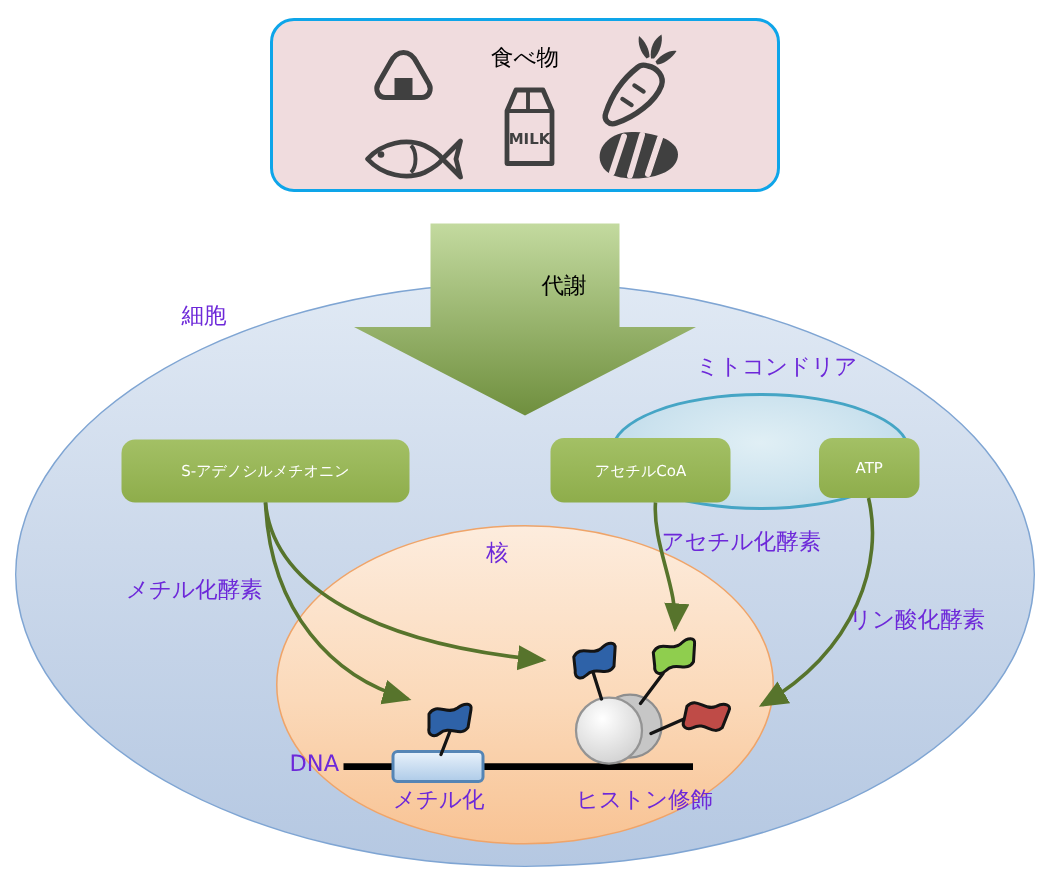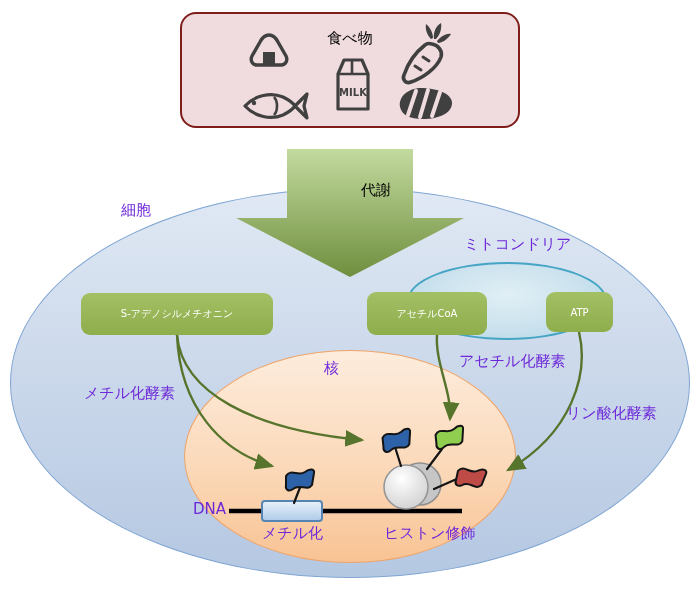--- a/index.html
+++ b/index.html
@@ -3,21 +3,21 @@
 <meta charset="utf-8">
 <style>
   html,body{margin:0;padding:0;background:#fff;}
   .stage{
     position:relative;width:700px;height:590px;background:#fff;overflow:hidden;
     font-family:"DejaVu Sans","Liberation Sans",sans-serif;color:#000;
   }
   .label{position:absolute;font-size:15px;line-height:1.15;white-space:nowrap;color:#6d28d9;}
   
   .food-box{position:absolute;left:180px;top:12px;width:340px;height:116px;
-    background:#f0dcde;border:2px solid #7f1d1d;border-radius:16px;box-sizing:border-box;}
+    background:#f0dcde;border:2px solid #0ea5e9;border-radius:16px;box-sizing:border-box;}
   .food-title{position:absolute;left:0;top:15px;width:100%;text-align:center;font-size:15px;}
   .food-box svg{position:absolute;}
   .i-onigiri{left:66px;top:18px;}
   .i-carrot{left:216px;top:8px;}
   .i-fish{left:58px;top:72px;}
   .i-milk{left:144px;top:40px;}
   .i-steak{left:214px;top:70px;}
   
   .metab-svg{position:absolute;left:230px;top:146px;z-index:5;}
   .metab-label{position:absolute;left:329px;top:181px;z-index:6;font-size:15px;margin-left:32px;}
@@ -38,21 +38,21 @@
   .nucleus-label{left:324px;top:360px;z-index:7;}
   
   .gbox{position:absolute;z-index:6;display:flex;align-items:center;justify-content:center;
     color:#fff;font-size:10px;border-radius:9px;
     background:linear-gradient(180deg,#a3c065 0%,#8ead4b 100%);}
   .sam{left:81px;top:293px;width:192px;height:42px;}
   .coa{left:367px;top:292px;width:120px;height:43px;}
   .atp{left:546px;top:292px;width:67px;height:40px;}
   
   .enz-methyl{left:84px;top:385px;z-index:7;}
-  .enz-acetyl{left:459px;top:353px;z-index:7;}
+  .enz-acetyl{left:441px;top:353px;z-index:7;}
   .enz-phos{left:566px;top:405px;z-index:7;}
   
   .dna-label{left:193px;top:501px;z-index:8;}
   .methyl-label{left:262px;top:525px;z-index:8;}
   .histone-label{left:365px;top:525px;z-index:8;margin-left:19px;}
   .overlay{position:absolute;left:0;top:0;z-index:7;pointer-events:none;}
 </style>
 </head>
 <body>
 

